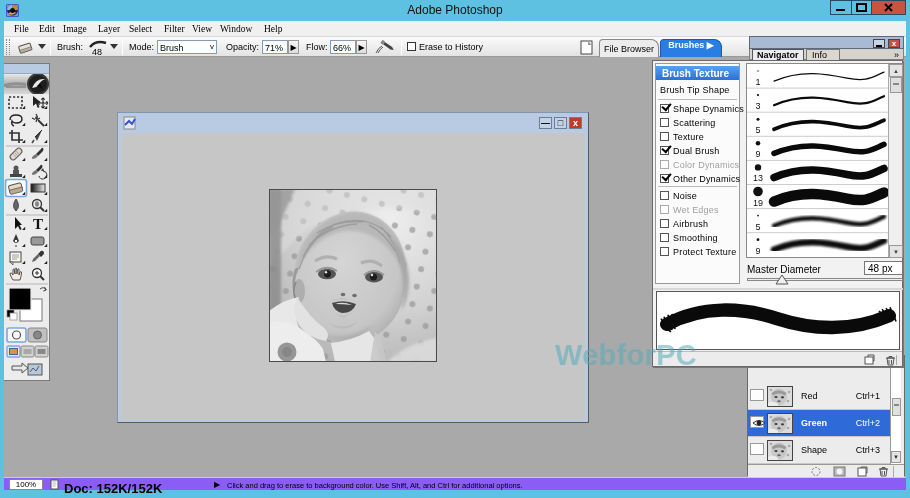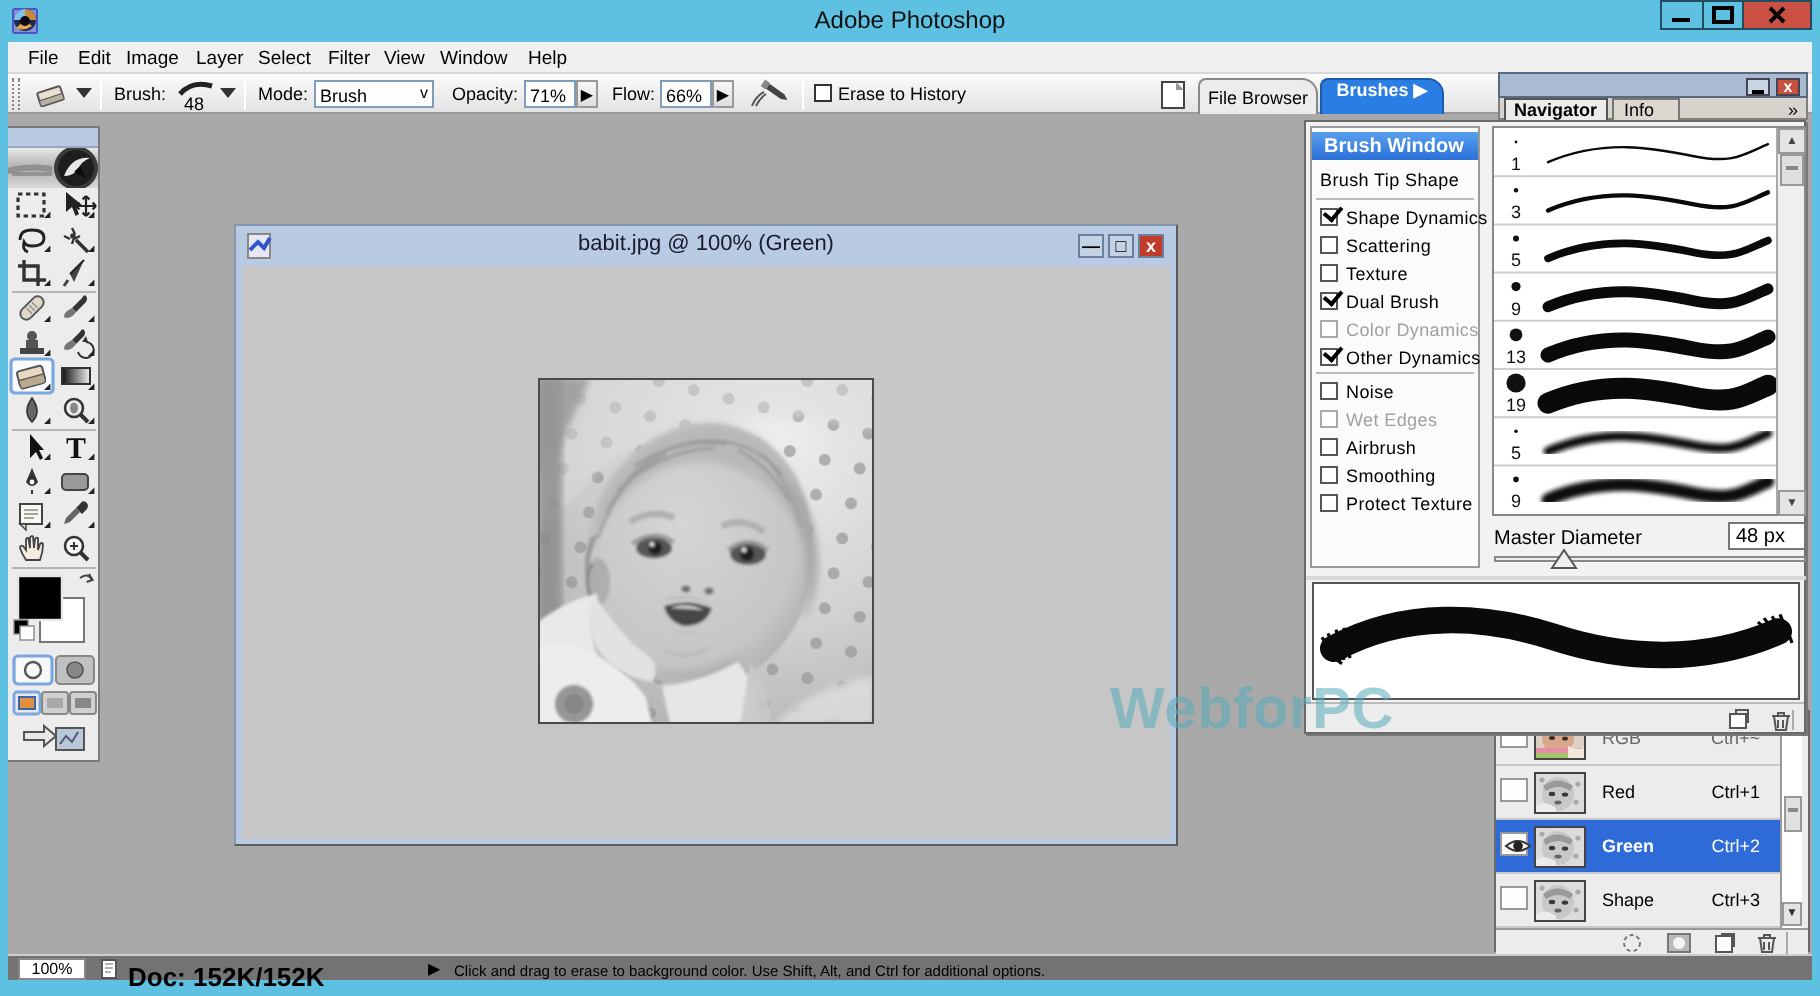--- a/index.html
+++ b/index.html
@@ -10,34 +10,34 @@
 
 #titlebar { left:0; top:0; width:910px; height:21px; background:#5ec1e2; }
 #apptitle { left:0; top:3px; width:910px; text-align:center; font-size:12px; color:#111; }
 .winbtn { top:0; height:15px; border:1px solid #214d5e; font-size:10px; text-align:center; color:#000; }
 #btn-min { left:830px; width:22px; background:#5ec1e2; }
 #btn-max { left:851px; width:21px; background:#5ec1e2; }
 #btn-close { left:871px; width:35px; background:#ca5144; }
 
 
 #menubar { left:4px; top:21px; width:902px; height:16px; background:#f0f0f0; font-size:9.5px; color:#000; border-bottom:1px solid #d8d8d8; }
-#menubar span { position:absolute; top:3px; }
+#menubar span { position:absolute; top:3px;font-family:Liberation Serif, serif; }
 
 
 #optbar { left:4px; top:37px; width:902px; height:20px; background:linear-gradient(#fbfbfb,#e3e3e3); border-bottom:1px solid #9a9a9a; font-size:9px; color:#000; }
 .vsep { position:absolute; top:2px; height:16px; width:1px; background:#b0b0b0; border-right:1px solid #fff; }
 .optlabel { position:absolute; top:5px; }
 .optbox { position:absolute; top:3px; height:14px; background:#fff; border:1px solid #7f9db9; font-size:9px; padding:2px 2px; }
 .arrbtn { position:absolute; top:3px; width:11px; height:14px; background:linear-gradient(#f8f8f8,#ddd); border:1px solid #999; text-align:center; font-size:8px; line-height:13px; }
 
 
 #workspace { left:4px; top:57px; width:902px; height:420px; background:#a9a9a9; }
 
 
-#statusbar { left:4px; top:477px; width:902px; height:13px; background:#737373; border-top:1px solid #cdcdcd; font-size:7.5px; color:#000; }
+#statusbar { left:4px; top:477px; width:902px; height:13px; background:#8b5cf6; border-top:1px solid #cdcdcd; font-size:7.5px; color:#000; }
 
 
 #docwin { left:117px; top:112px; width:472px; height:311px; background:#b9cbe2; border-right:1px solid #5a5a5a; border-bottom:1px solid #5a5a5a; border-left:1px solid #8296ad;border-top:1px solid #8296ad; }
 #doctitle { left:0; top:0; width:100%; height:19px; font-size:11px; color:#1a1a2e; text-align:center; padding-top:3px; }
 #doccontent { left:3px; top:20px; width:464px; height:287px; background:#c6c6c6; }
 .docbtn { top:4px; width:13px; height:12px; border:1px solid #6b7f9b; background:#c4d2e6; font-size:9px; line-height:10px; text-align:center; font-weight:bold; }
 
 
 #toolbar { left:4px; top:63px; width:46px; height:318px; background:#ececec; border:1px solid #7a7a7a; border-left:none; }
 #tb-title { left:0; top:0; width:100%; height:10px; background:#b9cbe2; border-bottom:1px solid #98a8c0; }
@@ -144,21 +144,20 @@
 
   <div style="position:absolute;left:595px;top:2px;width:60px;height:18px;background:#ececec;border:1px solid #888;border-bottom:none;border-radius:4px 8px 0 0;font-size:9px;text-align:center;padding-top:4px">File Browser</div>
   <div style="position:absolute;left:656px;top:2px;width:62px;height:18px;background:#2a7de2;border:1px solid #1a5aa8;border-bottom:none;border-radius:4px 8px 0 0;font-size:9px;font-weight:bold;color:#fff;text-align:center;padding-top:0">Brushes ▶</div>
 </div>
 
 <div class="abs" id="workspace"></div>
 
 <div class="abs" id="watermark">WebforPC</div>
 
 <div class="abs" id="docwin">
-  <div class="abs" id="doctitle">babit.jpg @ 100% (Green)</div>
   <svg class="abs" style="left:5px;top:3px" width="14" height="14">
       <rect x="1" y="1" width="11" height="12" fill="#e8e8f4" stroke="#888"></rect>
       <path d="M2 9 l4-4 3 3 3-5" stroke="#3355cc" stroke-width="2" fill="none"></path>
     </svg>
   <div class="abs docbtn" style="left:421px">—</div>
   <div class="abs docbtn" style="left:436px">□</div>
   <div class="abs docbtn" style="left:451px;background:#c23a2a;color:#fff">x</div>
   <div class="abs" id="doccontent">
     <svg class="abs" style="left:148px;top:56px" width="168" height="173" id="babyimg">
 <defs>
@@ -403,21 +402,21 @@
   <div class="abs" id="nav-tabs">
     <div style="position:absolute;left:2px;top:0;width:52px;height:11px;background:#ececec;border:1px solid #555;border-bottom:none;font-weight:bold;font-size:9px;padding-left:4px">Navigator</div>
     <div style="position:absolute;left:56px;top:0;width:34px;height:11px;background:#dcd8d0;border:1px solid #777;border-bottom:none;font-size:9px;padding-left:5px">Info</div>
     <span style="position:absolute;right:4px;top:1px;font-size:9px">»</span>
   </div>
 </div>
 
 <div class="abs" id="brushpanel">
 
   <div class="abs" style="left:2px;top:2px;width:85px;height:221px;background:#fbfbfb;border:1px solid #999">
-    <div class="abs" style="left:0;top:2px;width:83px;height:14px;background:linear-gradient(#5aa0ee,#2a70d8);color:#fff;font-weight:bold;font-size:10px;padding:2px 0 0 6px">Brush Window</div>
+    <div class="abs" style="left:0;top:2px;width:83px;height:14px;background:linear-gradient(#5aa0ee,#2a70d8);color:#fff;font-weight:bold;font-size:10px;padding:2px 0 0 6px">Brush Texture</div>
     <div class="bp-item" style="top:21px">Brush Tip Shape</div>
     <div class="abs" style="left:2px;top:35px;width:79px;height:1px;background:#bbb"></div>
     <div class="bp-item bp-cb" style="top:38px"><span class="cb ck"></span>Shape Dynamics</div>
     <div class="bp-item bp-cb" style="top:52px"><span class="cb"></span>Scattering</div>
     <div class="bp-item bp-cb" style="top:66px"><span class="cb"></span>Texture</div>
     <div class="bp-item bp-cb" style="top:80px"><span class="cb ck"></span>Dual Brush</div>
     <div class="bp-item bp-cb dis" style="top:94px"><span class="cb"></span>Color Dynamics</div>
     <div class="bp-item bp-cb" style="top:108px"><span class="cb ck"></span>Other Dynamics</div>
     <div class="abs" style="left:2px;top:122px;width:79px;height:1px;background:#bbb"></div>
     <div class="bp-item bp-cb" style="top:125px"><span class="cb"></span>Noise</div>
@@ -496,35 +495,20 @@
         <path d="M5 3 v-2 h6 v6 h-1" stroke="#555" fill="none"></path>
       </svg>
     <svg class="abs" style="left:231px;top:2px" width="12" height="12">
         <path d="M3 4 h7 l-1 7 h-5 z M2 4 h9 M5 4 v-1.5 h3 V4 M5 6 v4 M7.5 6 v4" stroke="#555" fill="none"></path>
       </svg>
     <div class="abs" style="left:243px;top:3px;width:1px;height:10px;background:#aaa"></div>
   </div>
 </div>
 
 <div class="abs" id="channels">
-  <div class="chrow" style="top:0">
-      <div class="cheye"></div>
-      <div class="chthumb"><svg width="24" height="19">
-          <rect width="24" height="19" fill="#ddd0c4"></rect>
-          <ellipse cx="11" cy="9" rx="8" ry="8" fill="#d9a88c"></ellipse>
-          <path d="M3.5 5 q7 -6 15 0 l-1.5 3 q-6 -4.5 -12 0 z" fill="#7a5a44"></path>
-          <ellipse cx="8" cy="9" rx="1.5" ry="1" fill="#40302a"></ellipse>
-          <ellipse cx="14.5" cy="9.3" rx="1.5" ry="1" fill="#40302a"></ellipse>
-          <path d="M0 14 h24 v5 h-24 z" fill="#e88aa8"></path>
-          <path d="M0 16.5 h24 v2.5 h-24 z" fill="#9ec86a"></path>
-          <path d="M16 13 q4 2 8 1 v5 h-8 z" fill="#f0e8d8"></path>
-        </svg></div>
-      <span class="chname" style="color:#666">RGB</span>
-      <span class="chkey" style="color:#666">Ctrl+~</span>
-    </div>
   <div class="chrow" style="top:27px">
       <div class="cheye"></div>
       <div class="chthumb"><svg width="24" height="19">
           <rect width="24" height="19" fill="#dcdcdc"></rect>
           <circle cx="3" cy="3" r="1.3" fill="#aaa"></circle>
           <circle cx="21" cy="5" r="1.3" fill="#aaa"></circle>
           <circle cx="20" cy="14" r="1.3" fill="#aaa"></circle>
           <ellipse cx="11" cy="10" rx="8" ry="8.5" fill="#c8c8c8"></ellipse>
           <path d="M3.5 6 q7 -5.5 15 0 l-1.5 2.5 q-6 -4 -12 0 z" fill="#9a9a9a"></path>
           <ellipse cx="8" cy="10" rx="1.6" ry="1.1" fill="#3a3a3a"></ellipse>

